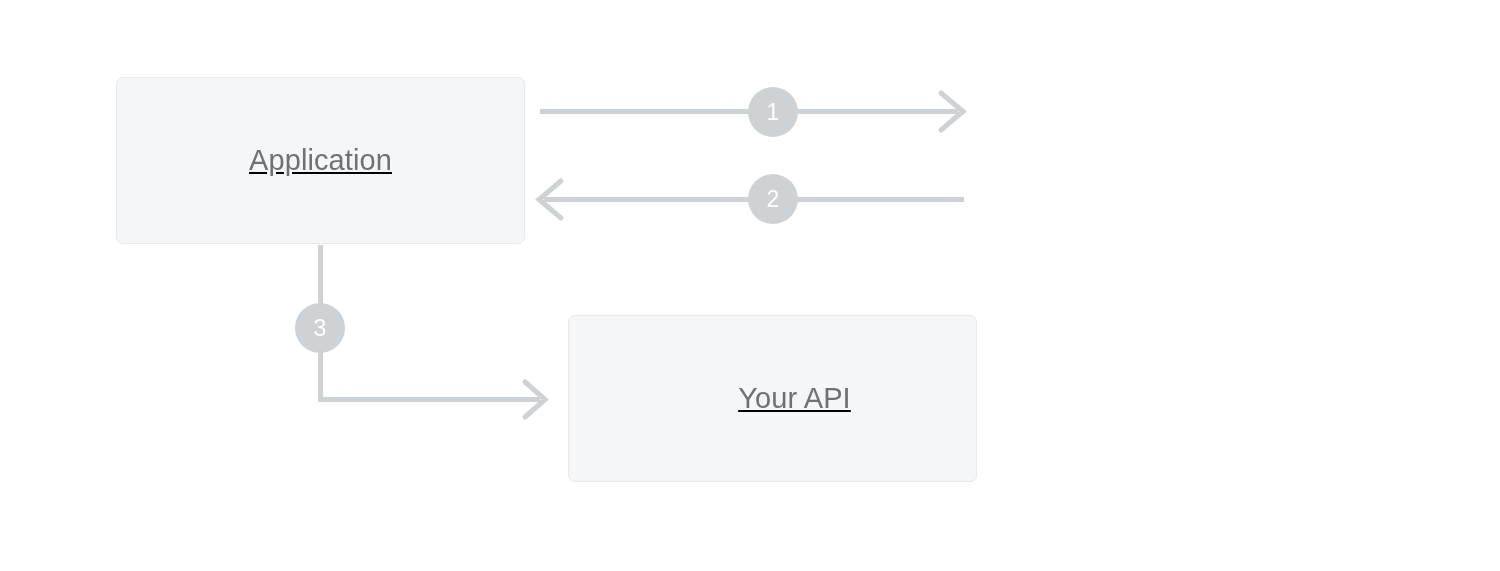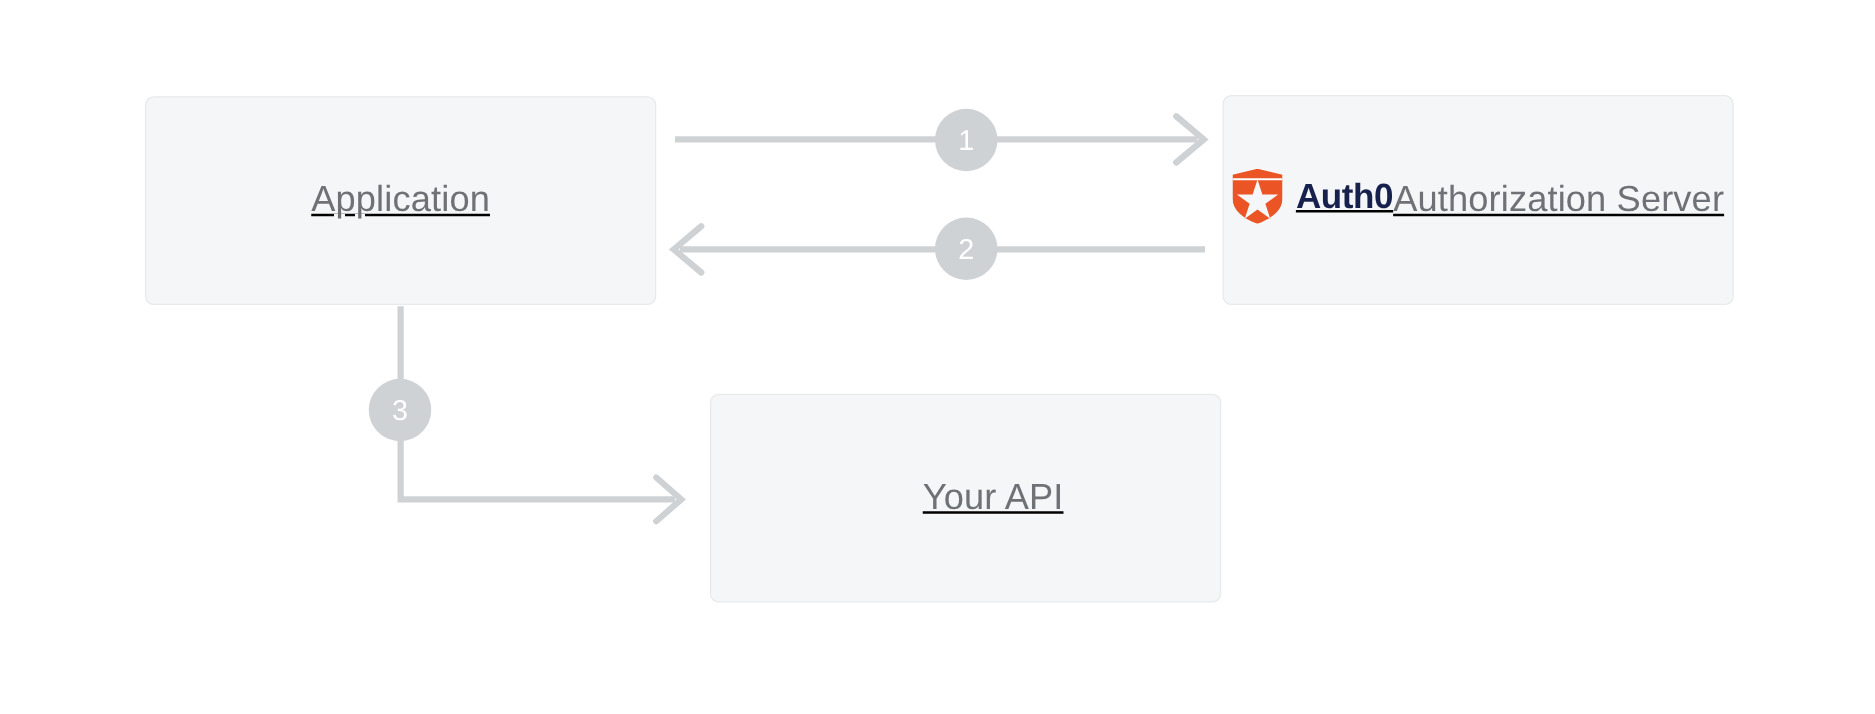--- a/index.html
+++ b/index.html
@@ -130,40 +130,20 @@
     <g>
       <polyline points="320.5,245 320.5,399.5 540,399.5" fill="none" stroke="#cfd2d4" stroke-width="5" stroke-linecap="butt" stroke-linejoin="miter"></polyline>
       <polyline points="525,382 545,399.5 525,417" fill="none" stroke="#cfd2d4" stroke-width="5" stroke-linecap="round" stroke-linejoin="miter"></polyline>
     </g>
   </svg>
 
   <div class="node-box" id="node-application">
     <div class="node-line">Application</div>
   </div>
 
-  <div class="node-box" id="node-authorization-server">
-    <div class="brand-lockup">
-      <svg class="brand-shield" viewBox="0 0 40 44">
-
-        <path fill="#eb5424" fill-rule="evenodd" d="
-          M20 0 L40 4.8 L40 23.5
-          C40 33.0 31.6 39.6 20 44
-          C8.4 39.6 0 33.0 0 23.5
-          L0 4.8 Z
-          M20 8.6 L23.9 20.6 L36.5 20.6
-          L26.3 28.0 L30.2 40.0 L20 32.6
-          L9.8 40.0 L13.7 28.0 L3.5 20.6
-          L16.1 20.6 Z"></path>
-
-        <rect x="0" y="7.6" width="40" height="1.6" fill="#ffffff"></rect>
-      </svg>
-      <div class="brand-wordmark">Auth0</div>
-    </div>
-    <div class="node-line">Authorization Server</div>
-  </div>
 
   <div class="node-box" id="node-resource-server">
     <div class="node-line">Your API</div>
   </div>
 
   <div class="step-badge" id="step-badge-1">1</div>
   <div class="step-badge" id="step-badge-2">2</div>
   <div class="step-badge" id="step-badge-3">3</div>
 
 </div>

